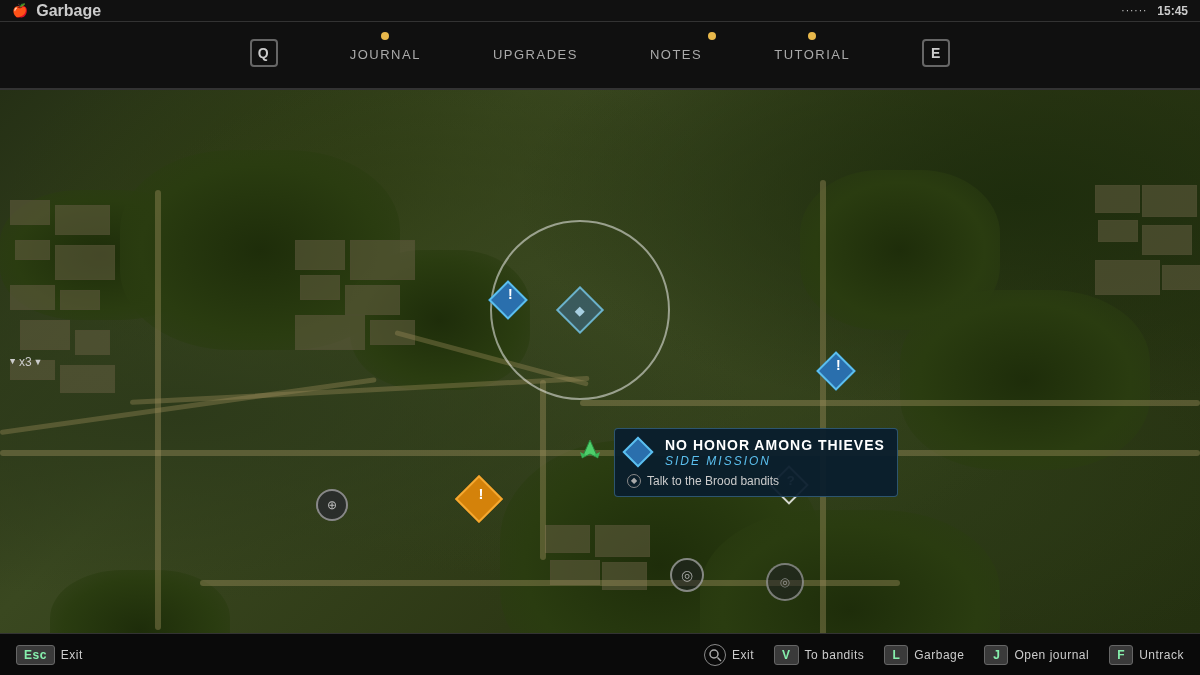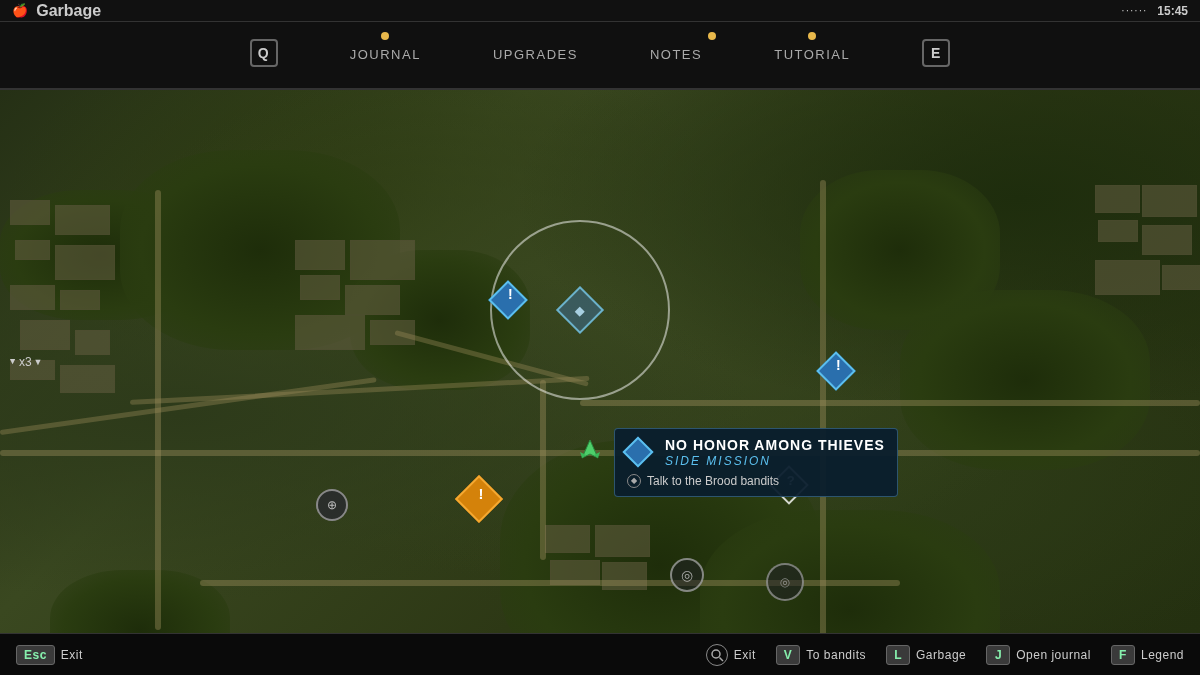--- a/index.html
+++ b/index.html
@@ -614,15 +614,15 @@
     <span>Garbage</span>
   </div>
 
   <div class="bottom-action">
     <span class="bottom-key">J</span>
     <span>Open journal</span>
   </div>
 
   <div class="bottom-action">
     <span class="bottom-key">F</span>
-    <span>Legend</span>
+    <span>Untrack</span>
   </div>
 </div>
 
 </body></html>

